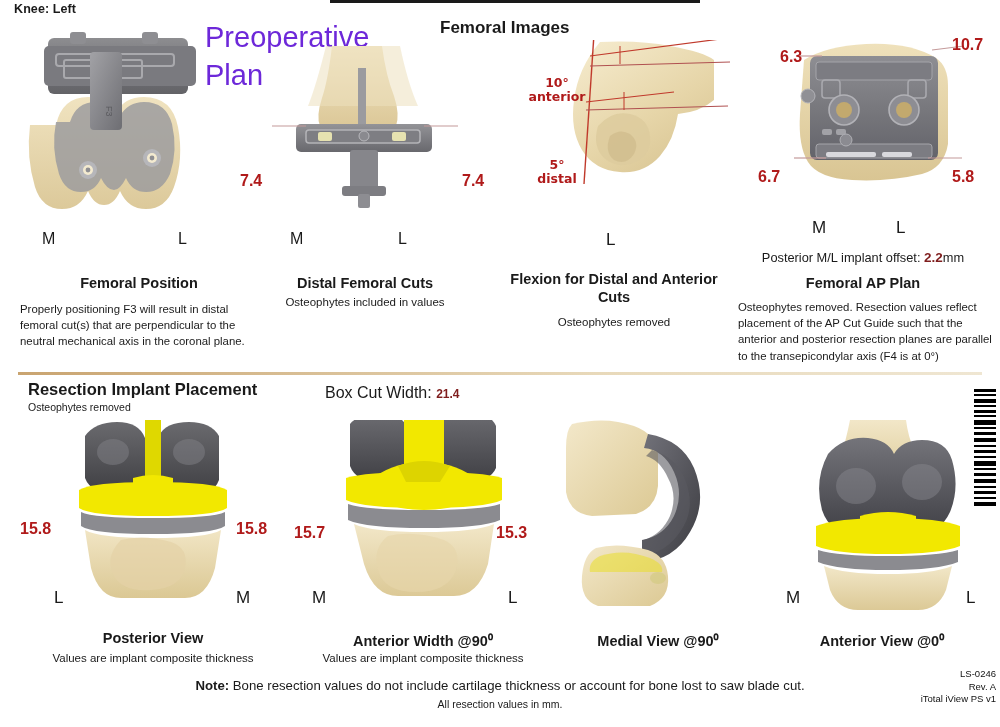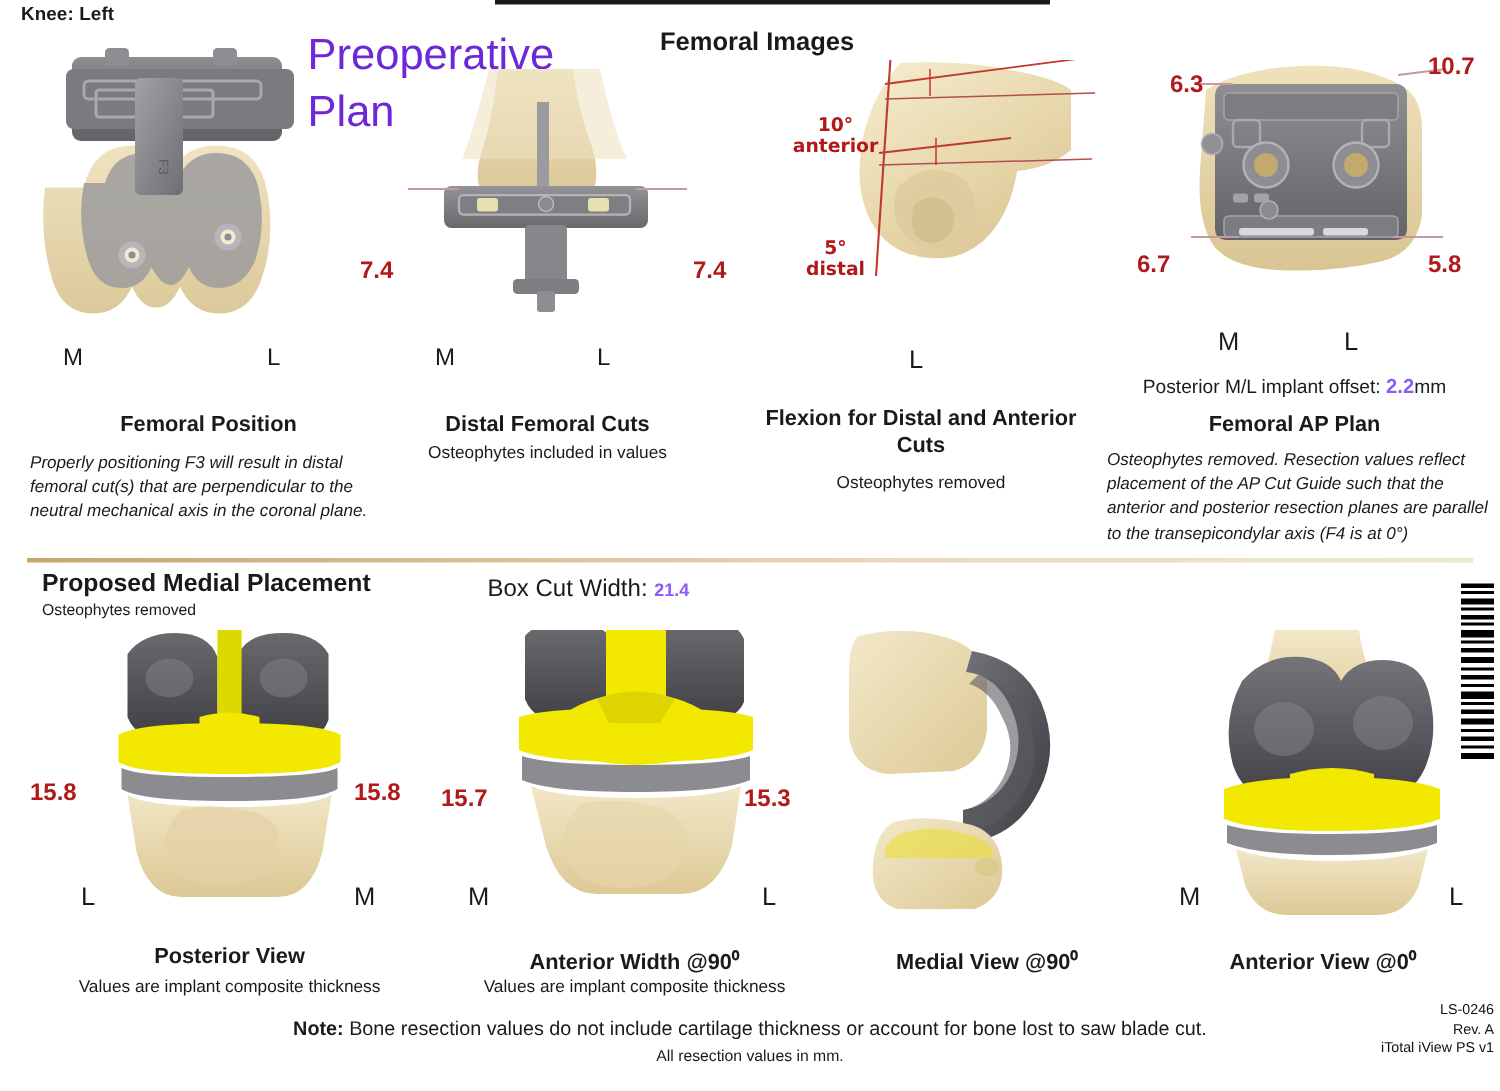--- a/index.html
+++ b/index.html
@@ -11,21 +11,21 @@
     width: 1000px;
     height: 727px;
     position: relative;
     font-family: "Liberation Sans", sans-serif;
     color: #1a1a1a;
     overflow: hidden;
   }
 
   
   .abs { position: absolute; }
-  .red { color: #8b5cf6; font-weight: bold; }
+  .red { color: #7f1d1d; font-weight: bold; }
 
   
   #top-rule {
     left: 330px; top: 0px; width: 370px; height: 3px;
     background: #1a1a1a;
   }
 
   #knee-label {
     left: 14px; top: 2px;
     font-size: 12.5px; font-weight: bold; letter-spacing: .1px;
@@ -46,21 +46,21 @@
   .panel { position: absolute; }
 
   .panel-title {
     font-size: 14.5px; font-weight: bold; text-align: center;
     line-height: 1.25;
   }
   .panel-sub {
     font-size: 11.5px; text-align: center; line-height: 1.3; margin-top: 1px;
   }
   .panel-body {
-    font-size: 11.4px; line-height: 1.42; margin-top: 5px; font-style: italic;
+    font-size: 11.4px; line-height: 1.42; margin-top: 5px;
   }
 
   
   .img-wrap { position: absolute; }
 
   
   #divider {
     left: 18px; top: 372px; width: 964px; height: 3px;
     background: linear-gradient(to right,#c9a86b,#e6d6b4 55%,#d8c característica 100%);
     background: linear-gradient(to right,#c9a470,#e8d9ba 60%,#efe6d2);
@@ -326,21 +326,21 @@
     <span>Posterior M/L implant offset:</span>
     <span class="red" style="font-size:13.5px;">2.2</span><span>mm</span>
   </div>
 
   <div class="abs panel-title" style="left:0; top:246px; width:266px;">Femoral AP Plan</div>
   <div class="abs panel-body" style="left:8px; top:266px; width:258px; text-align:left;">Osteophytes removed. Resection values reflect placement of the AP Cut Guide such that the anterior and posterior resection planes are parallel to the transepicondylar axis (F4 is at 0°)</div>
 </div>
 
 <div class="abs" id="divider"></div>
 
-<div class="abs" id="implant-section-title">Proposed Medial Placement</div>
+<div class="abs" id="implant-section-title">Resection Implant Placement</div>
 <div class="abs" id="implant-section-sub">Osteophytes removed</div>
 <div class="abs" id="boxcut">
   <span>Box Cut Width:</span>
   <span class="red" style="font-size:12px;">21.4</span>
 </div>
 
 <div class="abs" id="barcode">
   <svg width="22" height="118" viewBox="0 0 22 118" preserveAspectRatio="none">
     <rect x="0" y="0" width="22" height="118" fill="#fff"></rect>
     <g fill="#000">

